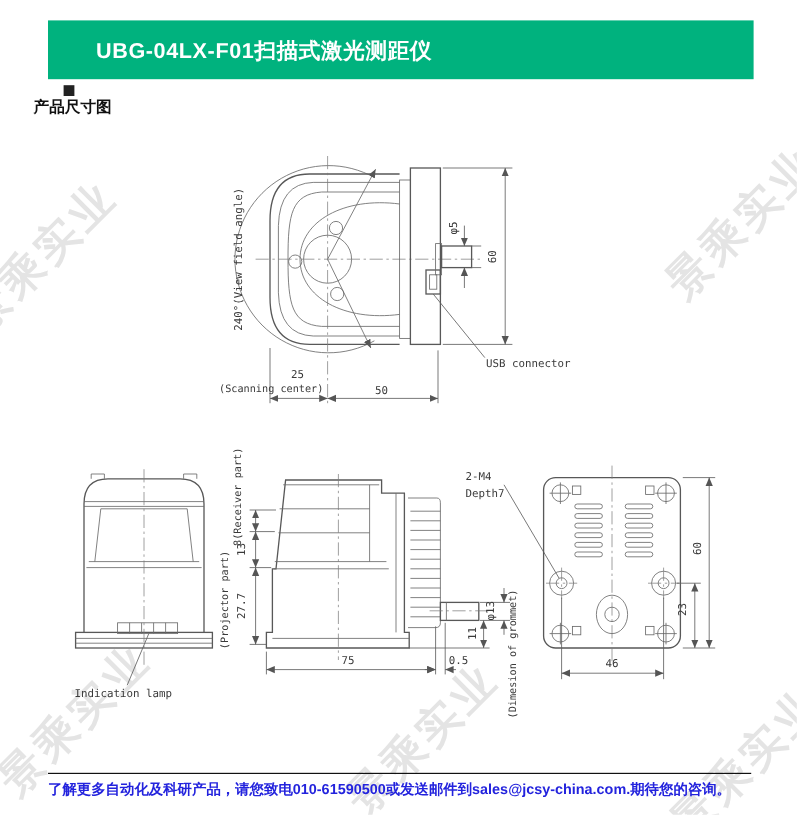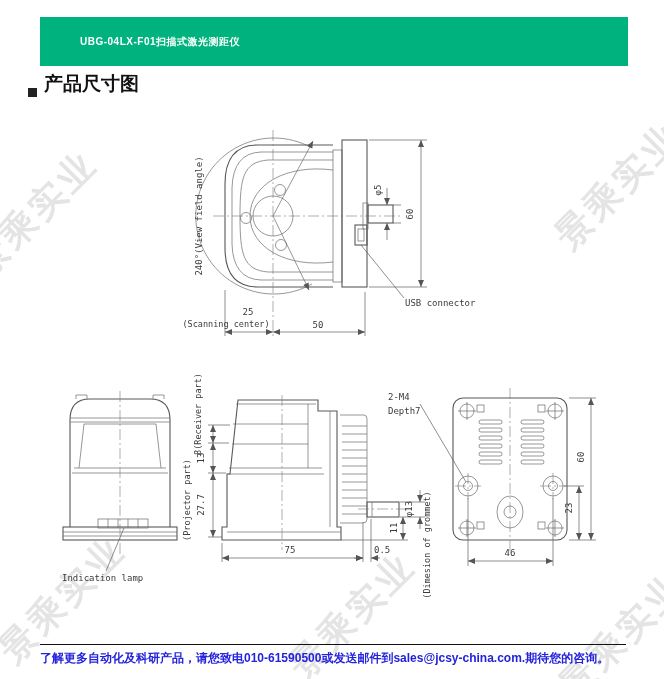--- a/index.html
+++ b/index.html
@@ -3,24 +3,24 @@
 <meta charset="utf-8">
 <style>
   html,body{margin:0;padding:0;}
   body{width:664px;height:679px;background:#ffffff;overflow:hidden;position:relative;
        font-family:"Liberation Sans",sans-serif;}
   .stage{position:absolute;left:0;top:0;width:664px;height:679px;overflow:hidden;}
 
   
   .topbar{position:absolute;left:40px;top:17px;width:588px;height:49px;background:#00B27E;
           display:flex;align-items:center;z-index:3;}
-  .topbar .title{color:#ffffff;font-weight:bold;font-size:10px;padding-left:40px;letter-spacing:0.5px;}
-
-  .section-head{position:absolute;left:28px;top:71px;z-index:3;display:flex;align-items:flex-end;
-                font-weight:bold;font-size:19px;color:#111;}
+  .topbar .title{color:#ffffff;font-weight:bold;font-size:18px;padding-left:40px;letter-spacing:0.5px;}
+
+  .section-head{position:absolute;left:28px;top:71px;z-index:3;display:flex;align-items:center;
+                font-weight:bold;font-size:13px;color:#111;flex-direction:column;}
   .section-head .sq{width:9px;height:9px;background:#222;display:inline-block;margin-right:7px;}
 
   
   .wm{position:absolute;z-index:1;color:#e4e4e4;font-weight:bold;font-size:36px;letter-spacing:4px;
       white-space:nowrap;transform-origin:0 50%;transform:rotate(-45deg);user-select:none;}
 
   
   svg.draw{position:absolute;left:0;top:0;z-index:2;}
   .out{fill:none;stroke:#585858;stroke-width:1.1;}
   .thin{fill:none;stroke:#6a6a6a;stroke-width:0.7;}

